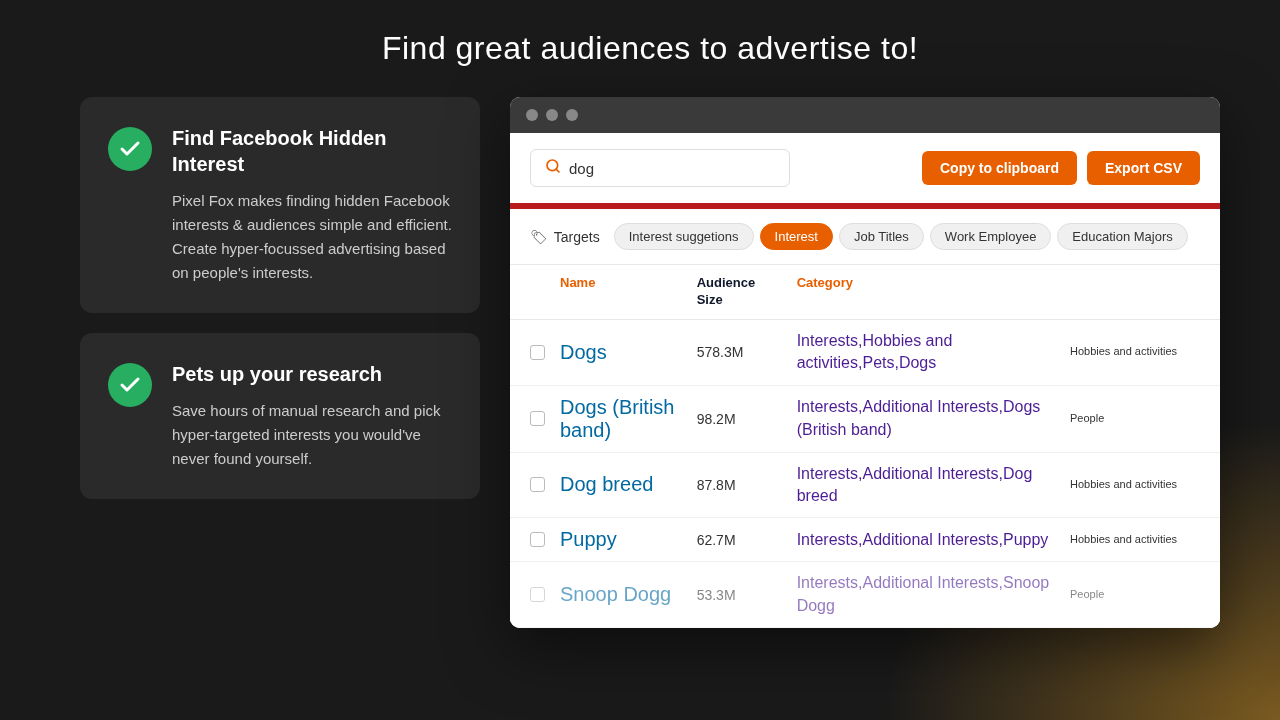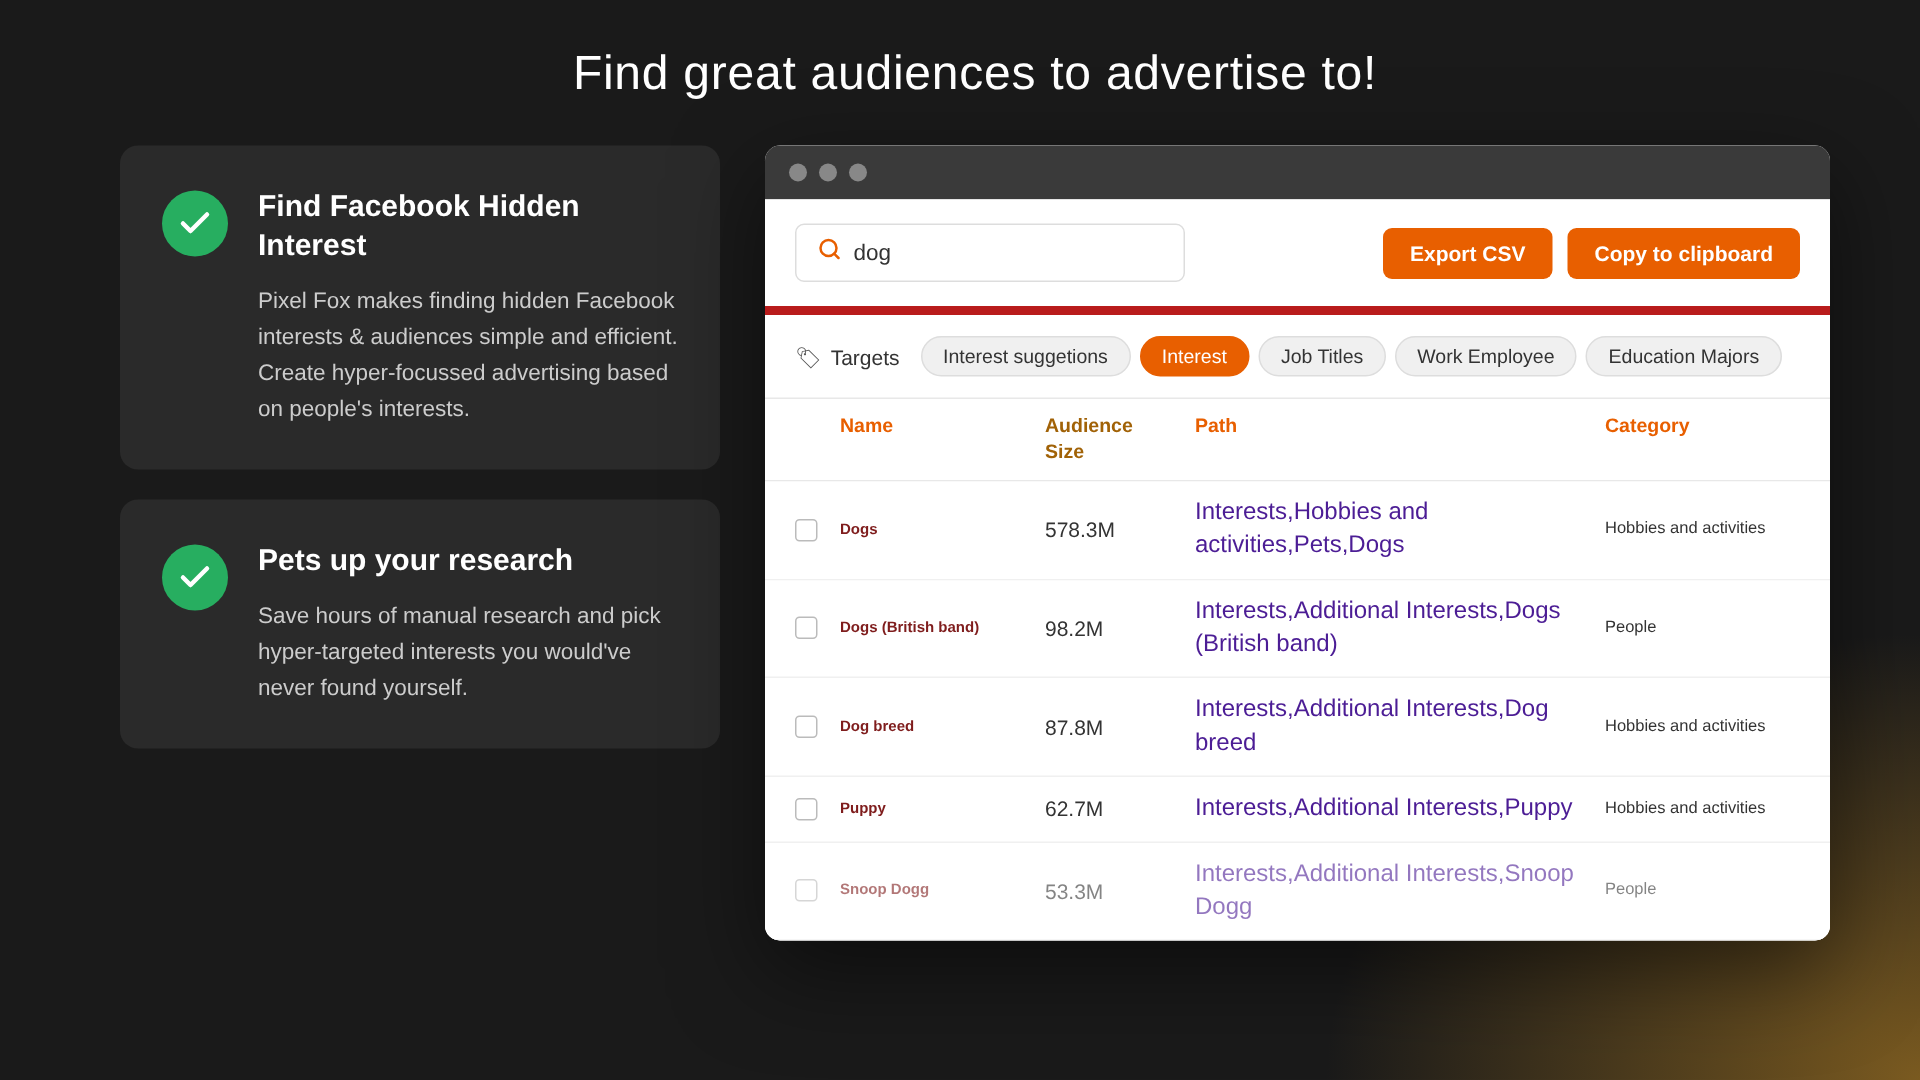--- a/index.html
+++ b/index.html
@@ -247,21 +247,21 @@
       background: #ffffff;
     }
 
     .table-header .col-name {
       color: #e85f00;
       font-size: 13px;
       font-weight: 700;
     }
 
     .table-header .col-audience {
-      color: #a16207;
+      color: #0f172a;
       font-size: 13px;
       font-weight: 700;
       text-align: left;
       line-height: 1.3;
     }
 
     .table-header .col-path {
       color: #e85f00;
       font-size: 13px;
       font-weight: 700;
@@ -286,23 +286,23 @@
       width: 15px;
       height: 15px;
       border: 1.5px solid #bbb;
       border-radius: 3px;
       cursor: pointer;
       appearance: none;
       background: #fff;
     }
 
     .col-name-val {
-      font-size: 10px;
-      color: #7f1d1d;
-      font-weight: 700;
+      font-size: 20px;
+      color: #0369a1;
+      font-weight: 400;
     }
 
     .col-size-val {
       font-size: 14px;
       color: #333;
     }
 
     .col-path-val {
       font-size: 16px;
       color: #4c1d95;
@@ -369,22 +369,22 @@
           <div class="search-input-wrapper">
             <span class="search-icon-svg">
               <svg width="16" height="16" viewBox="0 0 24 24" fill="none" stroke="#e85f00" stroke-width="2.5" stroke-linecap="round" stroke-linejoin="round">
                 <circle cx="11" cy="11" r="8"></circle>
                 <line x1="21" y1="21" x2="16.65" y2="16.65"></line>
               </svg>
             </span>
             <input type="text" value="dog" placeholder="dog" style="">
           </div>
           <div class="btn-group">
+            <button class="btn-orange">Copy to clipboard</button>
             <button class="btn-orange">Export CSV</button>
-            <button class="btn-orange">Copy to clipboard</button>
           </div>
         </div>
 
         <div class="targets-section">
           <div class="targets-label">
             <span class="tag-icon">🏷</span>
             <span>Targets</span>
           </div>
           <div class="filter-tabs">
             <button class="tab-btn">Interest suggetions</button>
@@ -394,21 +394,20 @@
             <button class="tab-btn">Education Majors</button>
           </div>
         </div>
 
         <div class="results-table">
 
           <div class="table-header">
             <div></div>
             <div class="col-name">Name</div>
             <div class="col-audience">Audience<br>Size</div>
-            <div class="col-path">Path</div>
             <div class="col-category">Category</div>
           </div>
 
           <div class="table-row">
             <input type="checkbox" class="row-checkbox" style="">
             <div class="col-name-val">Dogs</div>
             <div class="col-size-val">578.3M</div>
             <div class="col-path-val">Interests,Hobbies and activities,Pets,Dogs</div>
             <div class="col-cat-val">Hobbies and activities</div>
           </div>

